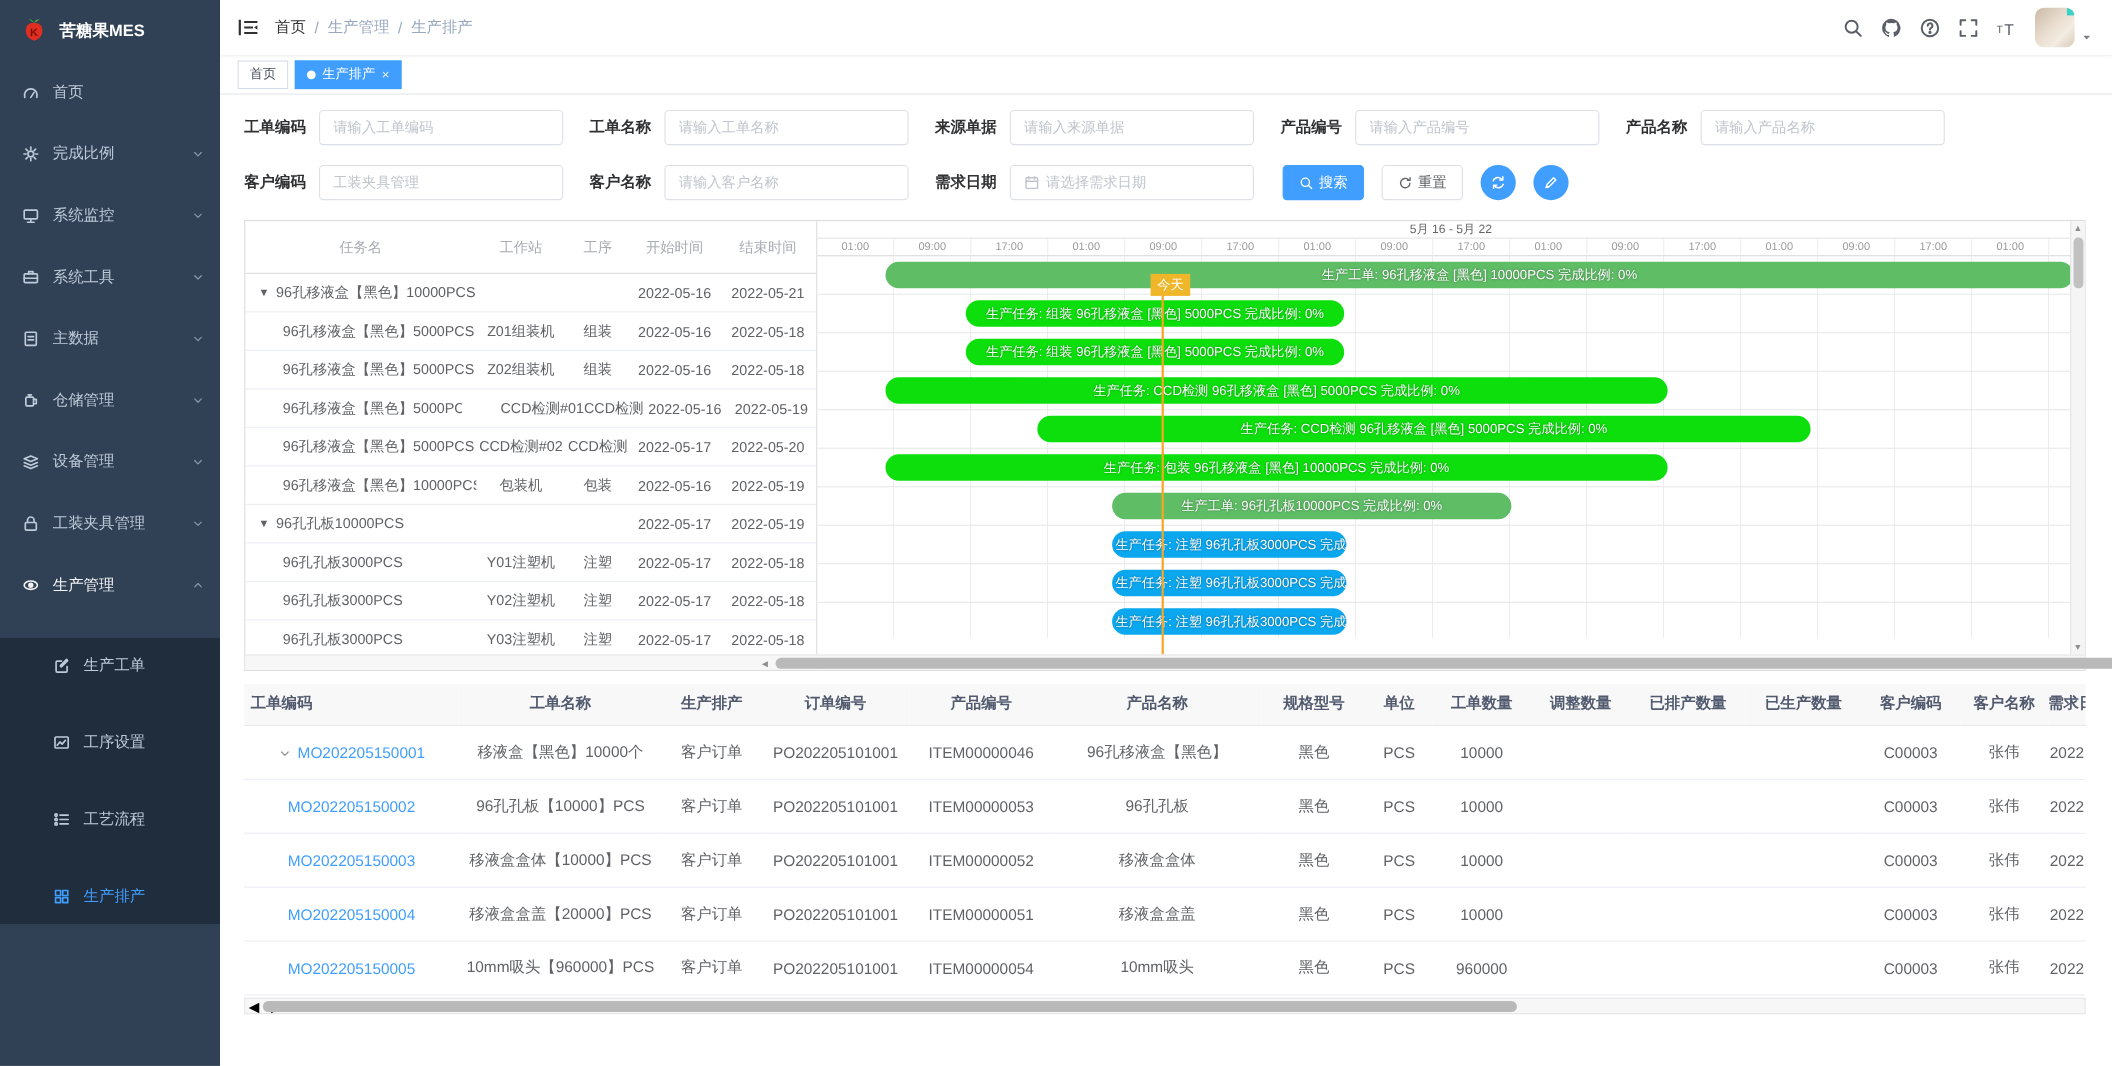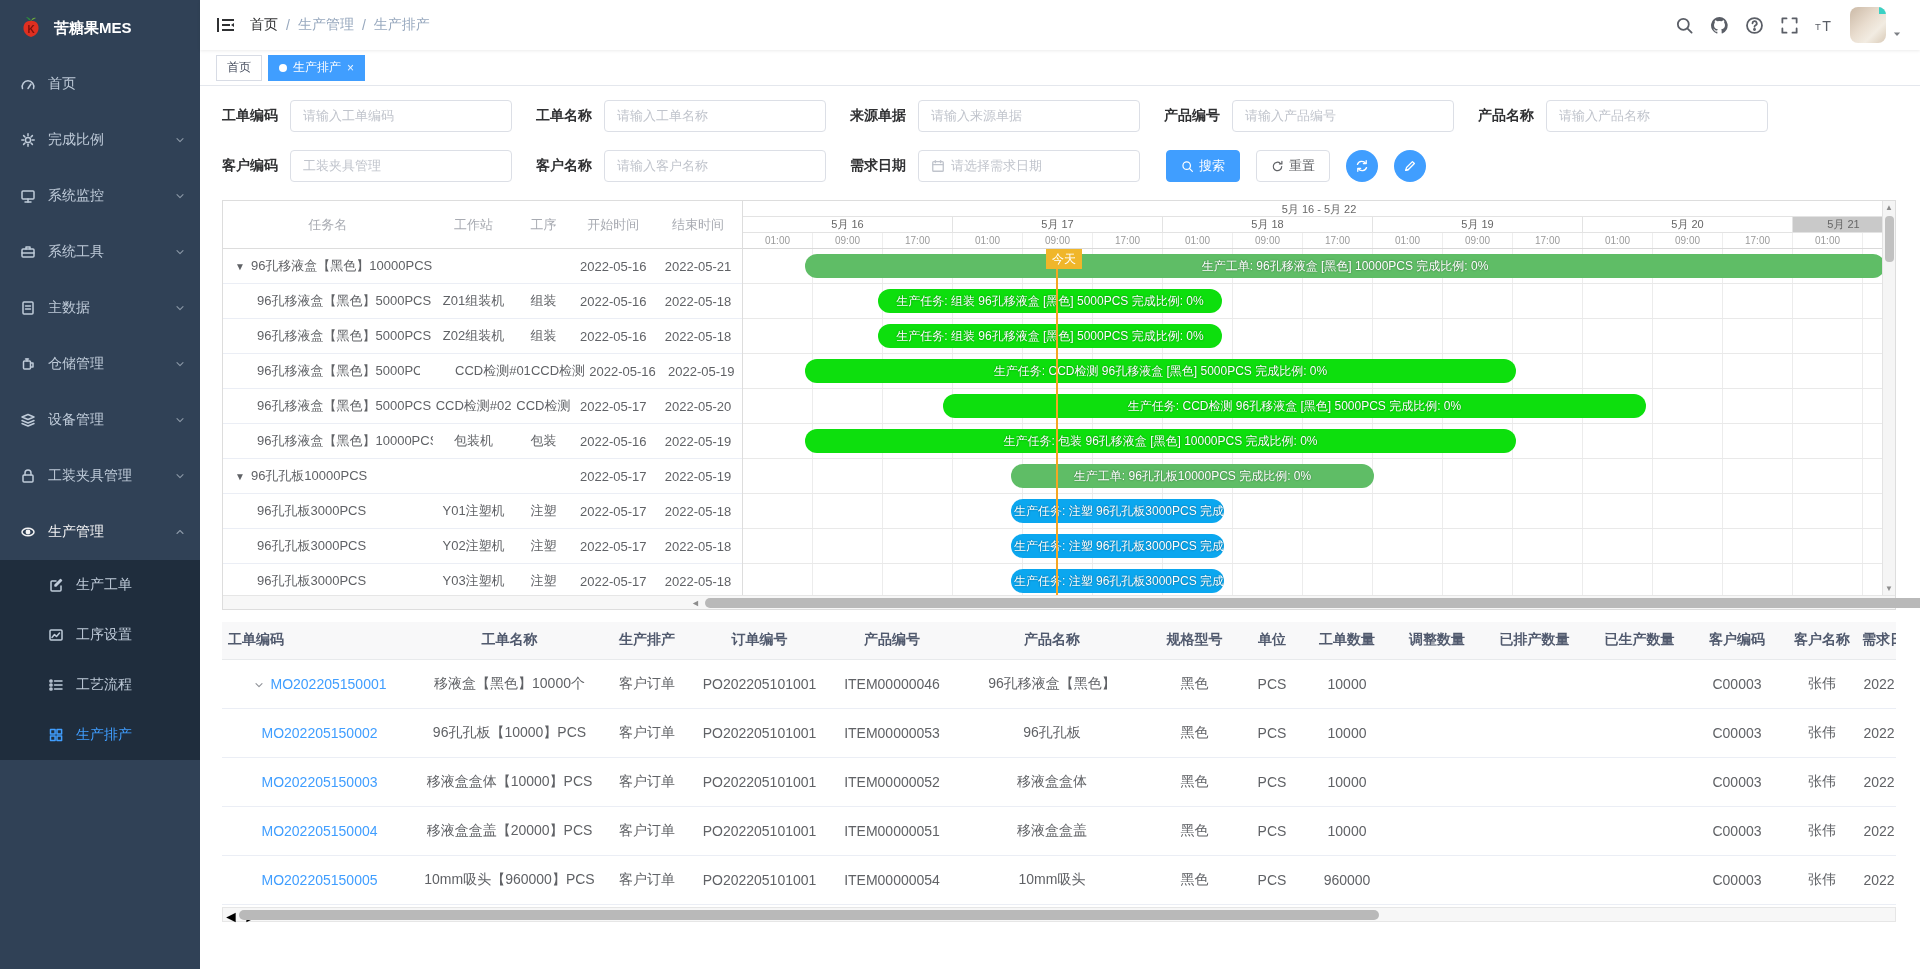--- a/index.html
+++ b/index.html
@@ -10,21 +10,21 @@
   
   .sidebar { width:200px; background:#304156; flex:0 0 200px; color:#bfcbd9; overflow:hidden; }
   .logo { height:56px; display:flex; align-items:center; padding-left:18px; gap:10px; }
   .logo-title { color:#fff; font-weight:bold; font-size:15px; }
   .menu-item { height:56px; display:flex; align-items:center; padding:0 14px 0 20px; gap:12px;
     font-size:14px; cursor:pointer; }
   .menu-item .mi-label { flex:1; }
   .menu-item .chev { color:#8a97a6; display:flex; }
   .menu-item.open { color:#f4f4f5; }
   .submenu { background:#1f2d3d; }
-  .submenu .menu-item { height:50px; padding-left:48px; font-size:14px; }
+  .submenu .menu-item { height:50px; padding-left:48px; font-size:14px;margin-top:20px; }
   .submenu .menu-item.active { color:#409eff; }
   .icn { width:16px; height:16px; display:inline-flex; align-items:center; justify-content:center; flex:0 0 16px; }
   .icn svg { width:16px; height:16px; }
 
   
   .main { flex:1; display:flex; flex-direction:column; background:#fff; min-width:0; }
   .navbar { height:50px; display:flex; align-items:center; padding:0 18px 0 16px; gap:14px;
     box-shadow:0 1px 3px rgba(0,0,0,.08); position:relative; z-index:3; }
   .collapse-btn { color:#303133; display:flex; cursor:pointer; }
   .collapse-btn svg { width:20px; height:20px; }
@@ -655,28 +655,20 @@
                 <div class="g-cell" style="width: 82px;">Y03注塑机</div>
                 <div class="g-cell" style="width: 58px;">注塑</div>
                 <div class="g-cell" style="width: 82px;">2022-05-17</div>
                 <div class="g-cell" style="width: 88px;">2022-05-18</div>
               </div>
             </div>
         </div>
         <div class="gantt-right">
           <div class="tl-head">
             <div class="tl-range">5月 16 - 5月 22</div>
-            <div class="tl-days" id="tlDays">
-                <div class="tl-day" style="width: 210px; flex: 0 0 210px;">5月 16</div>
-                <div class="tl-day" style="width: 210px; flex: 0 0 210px;">5月 17</div>
-                <div class="tl-day" style="width: 210px; flex: 0 0 210px;">5月 18</div>
-                <div class="tl-day" style="width: 210px; flex: 0 0 210px;">5月 19</div>
-                <div class="tl-day" style="width: 210px; flex: 0 0 210px;">5月 20</div>
-                <div class="tl-day shaded" style="width: 102px; flex: 0 0 102px;">5月 21</div>
-              </div>
             <div class="tl-hours" id="tlHours">
                 <div class="tl-hour">01:00</div>
                 <div class="tl-hour">09:00</div>
                 <div class="tl-hour">17:00</div>
                 <div class="tl-hour">01:00</div>
                 <div class="tl-hour">09:00</div>
                 <div class="tl-hour">17:00</div>
                 <div class="tl-hour">01:00</div>
                 <div class="tl-hour">09:00</div>
                 <div class="tl-hour">17:00</div>

